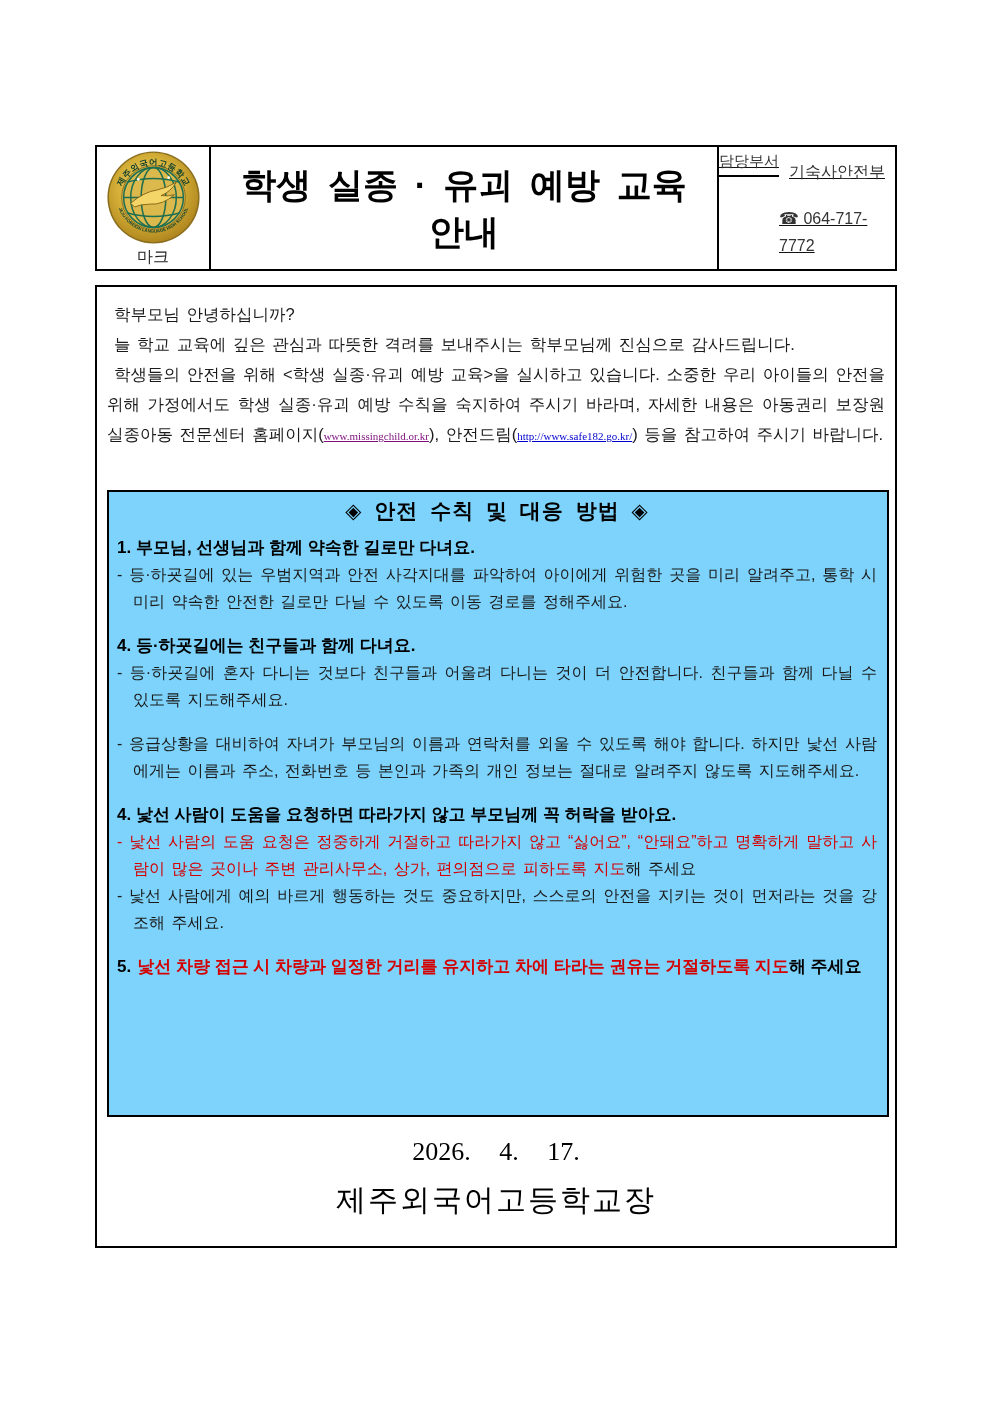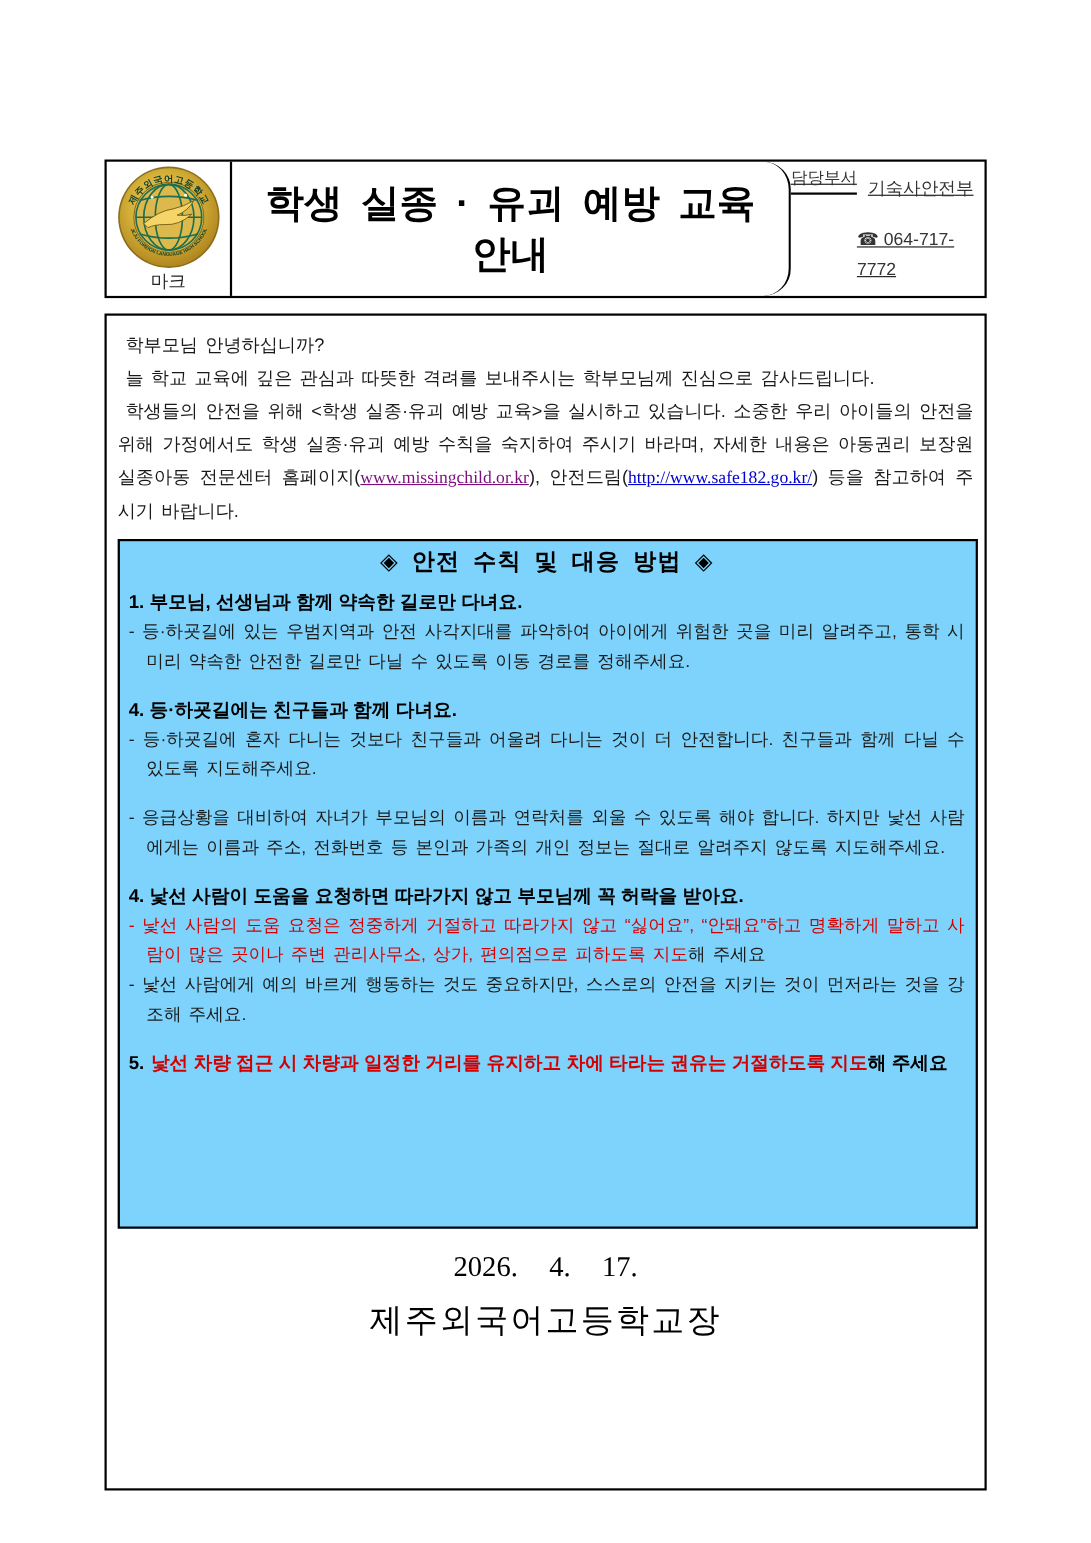--- a/index.html
+++ b/index.html
@@ -12,29 +12,29 @@
   *{box-sizing:border-box;}
   html,body{margin:0;padding:0;background:#fff;}
   body{font-family:"Liberation Sans","DejaVu Sans",sans-serif;color:#111;}
   .page{position:relative;width:992px;height:1403px;background:#fff;overflow:hidden;margin:0 auto;}
 
   
   .header-table{position:absolute;left:95px;top:145px;width:802px;height:126px;border:2px solid #000;display:flex;background:#fff;}
   .logo-cell{width:114px;border-right:2px solid #000;display:flex;flex-direction:column;align-items:center;justify-content:flex-start;padding-top:3px;}
   .logo-cell svg{display:block;}
   .logo-caption{font-size:16px;color:#222;line-height:22px;margin-top:1px;}
-  .title-cell{flex:1;border-right:2px solid #000;display:flex;flex-direction:column;align-items:center;justify-content:center;font-weight:bold;font-size:35px;line-height:47px;word-spacing:7px;color:#000;border-radius:25px;}
+  .title-cell{flex:1;border-right:2px solid #000;display:flex;flex-direction:column;align-items:center;justify-content:center;font-weight:bold;font-size:35px;line-height:47px;word-spacing:7px;color:#000;}
   .dept-col{width:176px;display:flex;text-decoration:underline;}
   .dept-label-cell{height:30px;border-bottom:2px solid #000;display:flex;align-items:center;justify-content:center;font-size:15px;color:#333;}
   .dept-info-cell{flex:1;display:flex;flex-direction:column;align-items:center;justify-content:center;font-size:16px;line-height:27px;color:#333;gap:20px;}
 
   
-  .main-box{position:absolute;left:95px;top:285px;width:802px;height:1070px;border:2px solid #000;padding:12px 10px 0 10px;background:#fff;}
+  .main-box{position:absolute;left:95px;top:285px;width:802px;height:963px;border:2px solid #000;padding:12px 10px 0 10px;background:#fff;}
   .intro p{margin:0;font-size:16.5px;line-height:30px;text-align:justify;text-indent:7px;word-spacing:2px;color:#1a1a1a;}
-  .doc-link{font-family:"Liberation Serif","DejaVu Serif",serif;font-size:16px;}
+  .doc-link{font-family:"Liberation Serif","DejaVu Serif",serif;font-size:11px;}
   .doc-link.visited{color:var(--link-visited);}
   .doc-link.blue{color:var(--link-blue);}
 
   
   .rules-box{position:absolute;left:10px;top:203px;width:782px;height:627px;border:2px solid #000;padding:4px 10px 10px 8px;overflow:hidden;background:#7dd3fc;}
   .rules-title{text-align:center;font-size:21px;font-weight:bold;line-height:30px;word-spacing:5px;letter-spacing:1px;color:#000;margin:0;}
   .rule{margin-top:8px;}
   .rule.gap{margin-top:17px;}
   .rule-title{font-size:17px;font-weight:bold;line-height:27px;color:#000;margin:0;}
   .rule-title.hang{padding-left:22px;text-indent:-22px;text-align:justify;}

